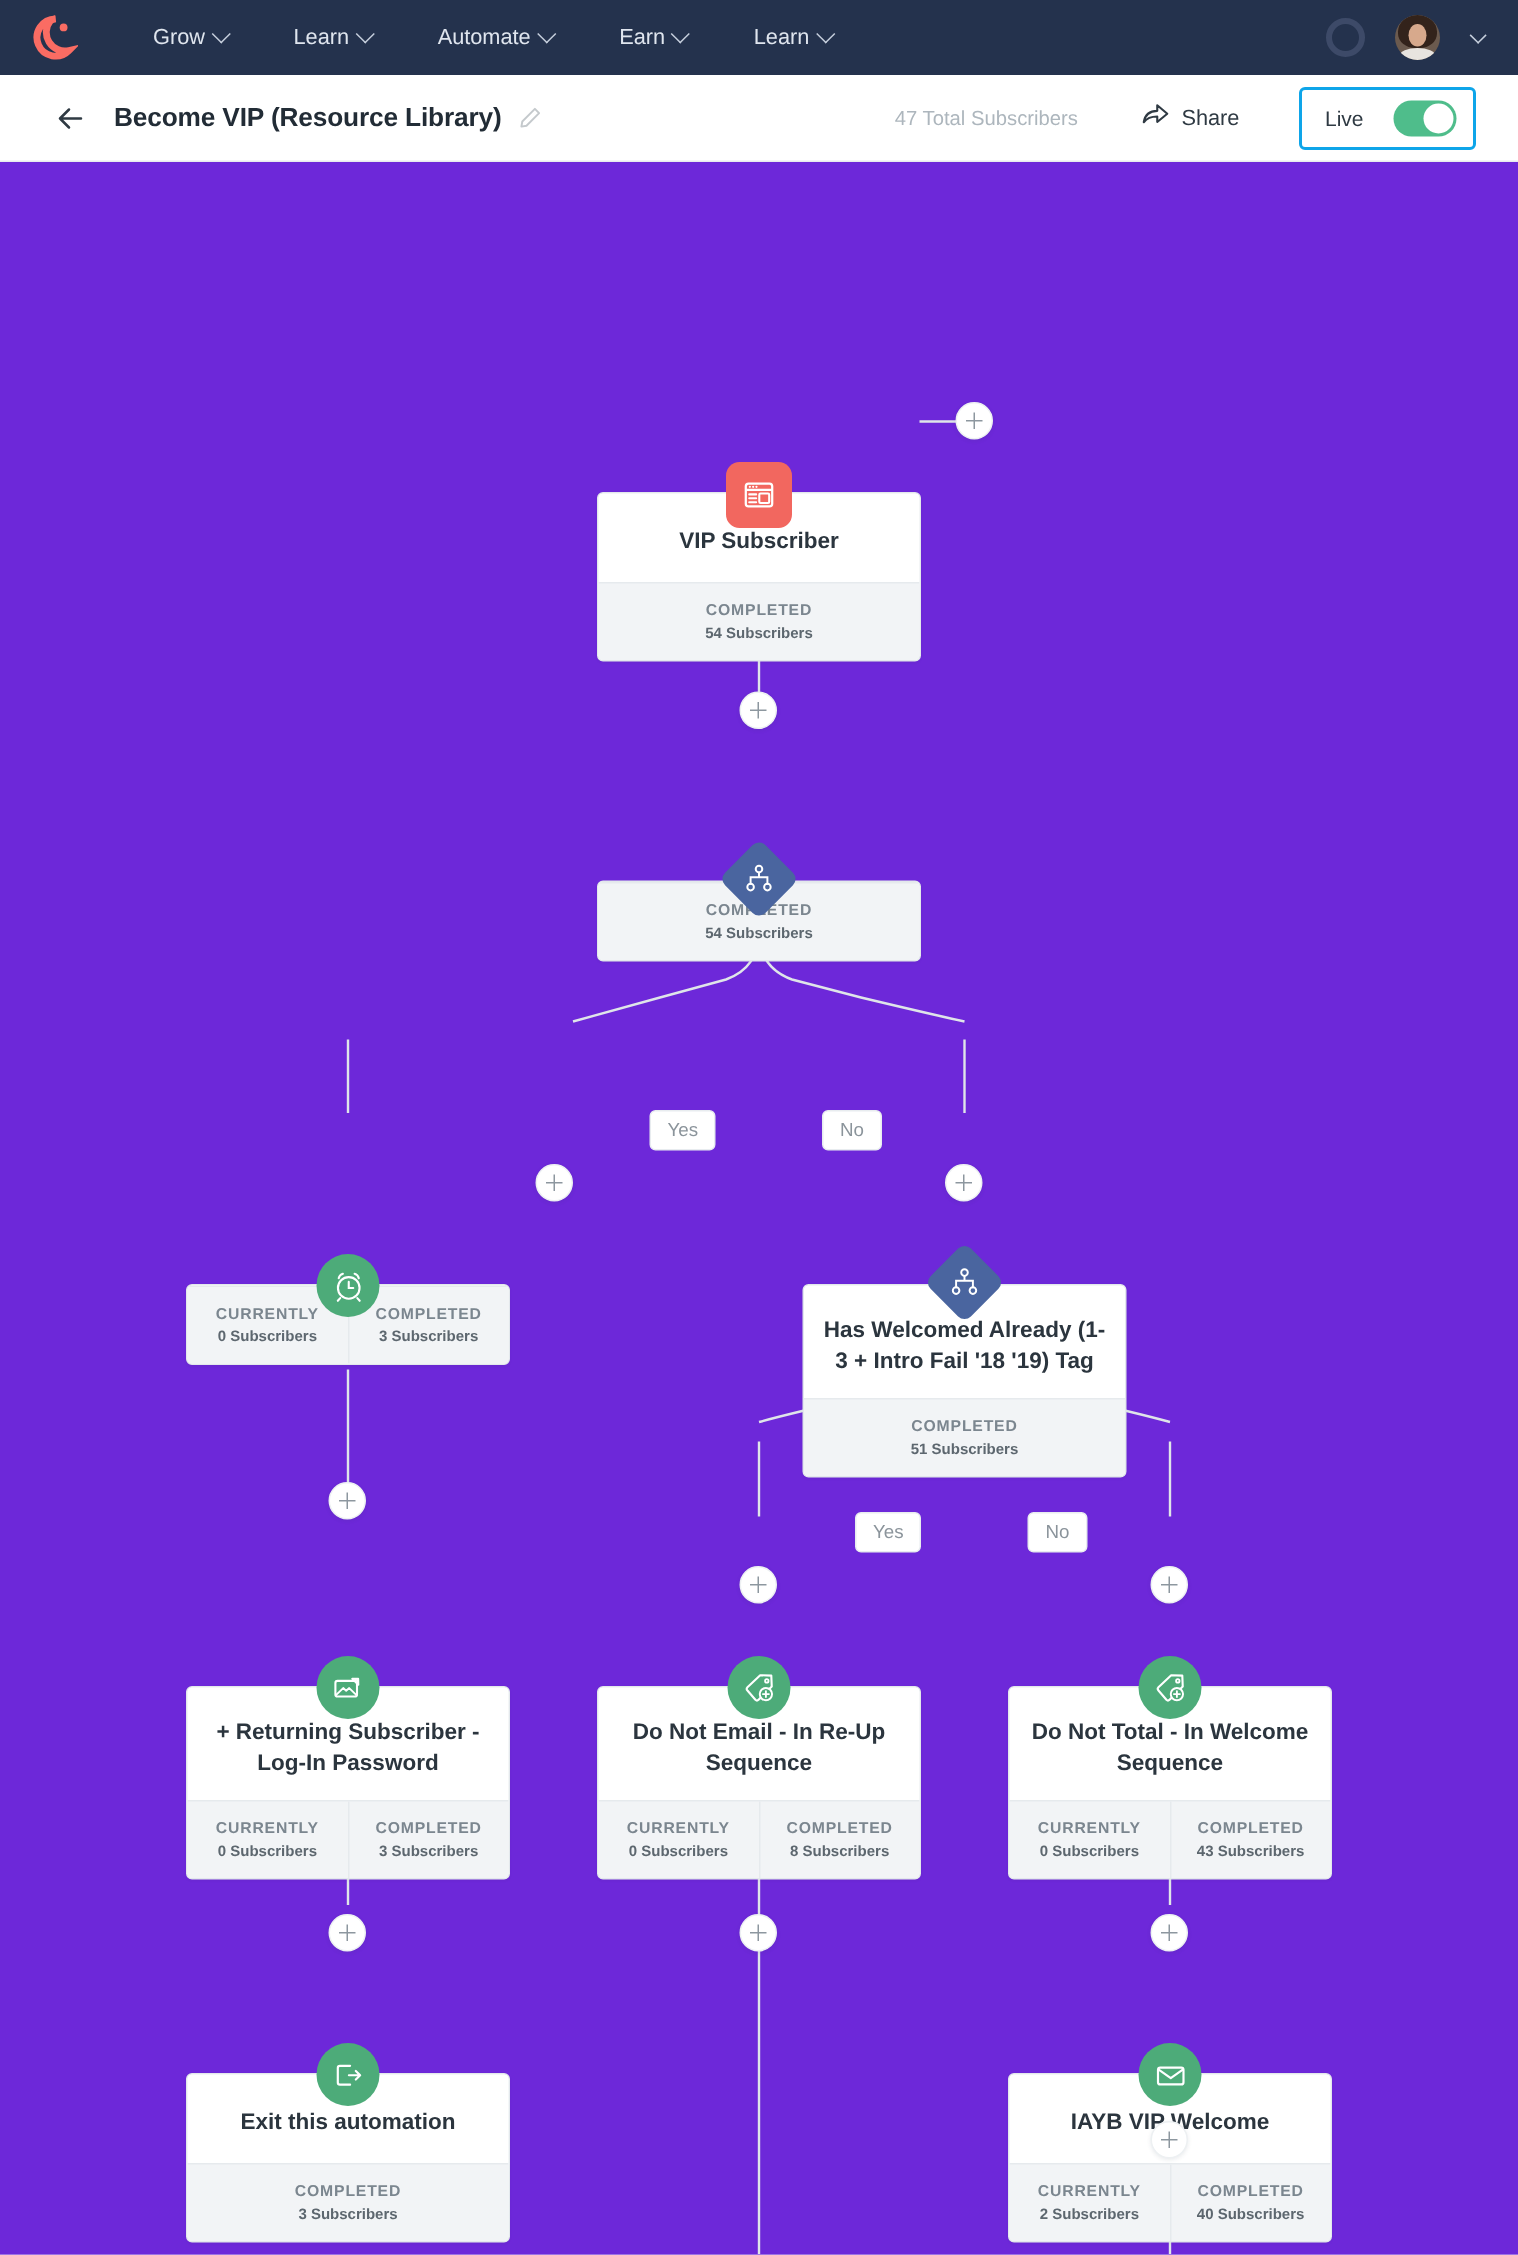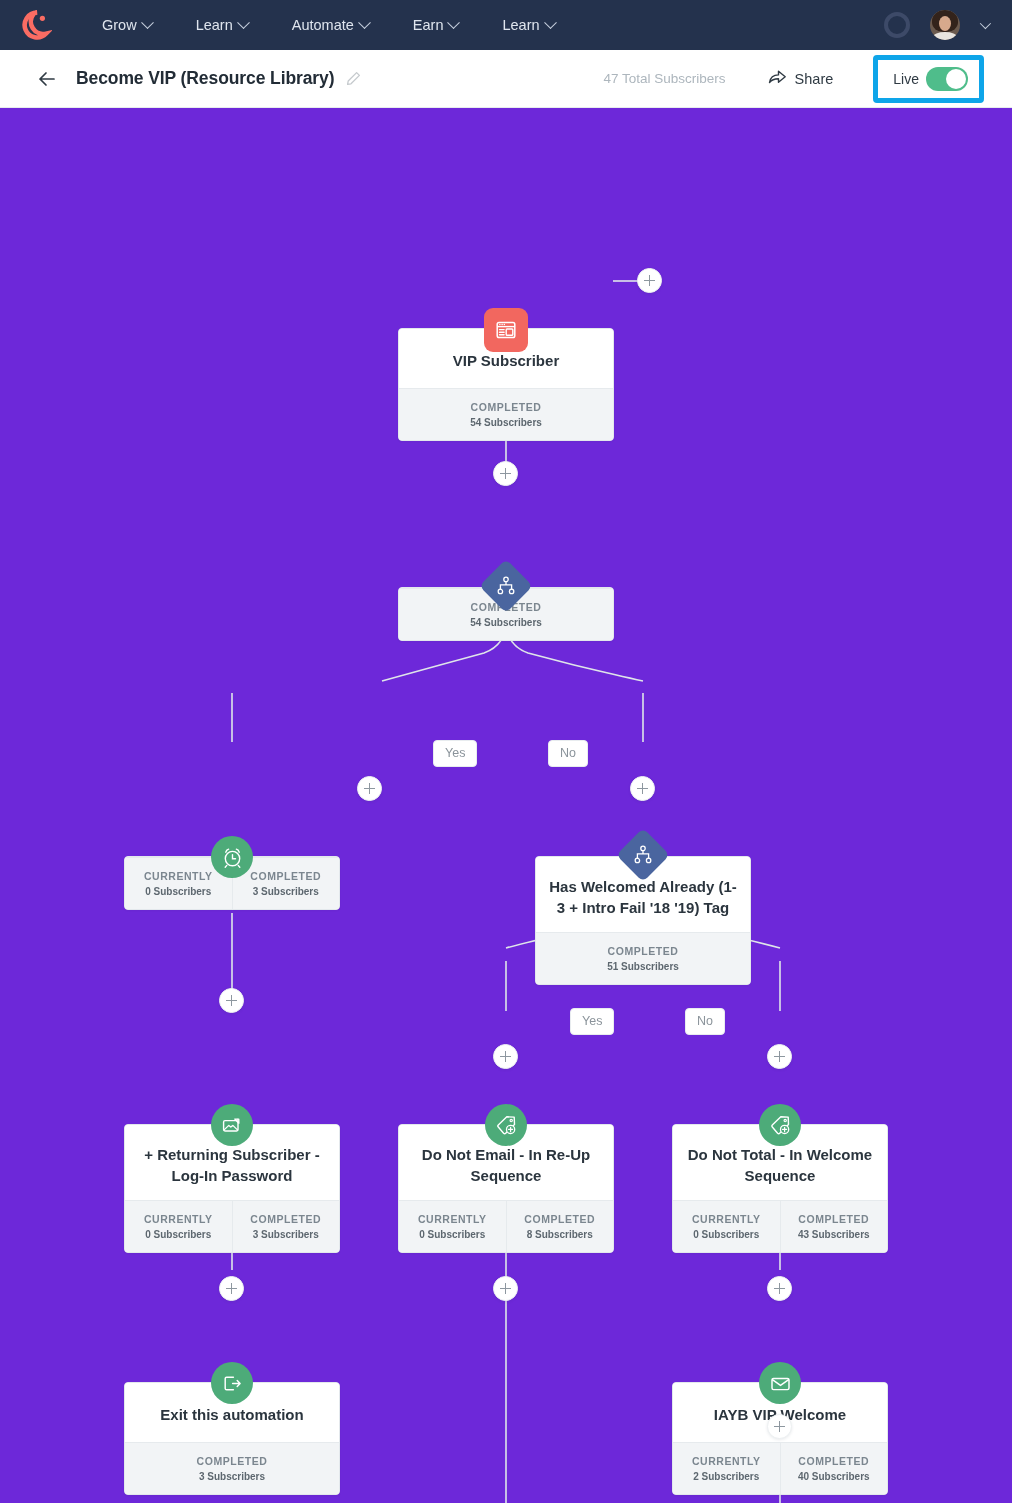--- a/index.html
+++ b/index.html
@@ -169,22 +169,22 @@
     gap: 8px;
     font-size: 14.5px;
     color: #2f3a43;
     cursor: pointer;
     margin-right: 40px;
   }
 
   .live-toggle {
     display: flex;
     align-items: center;
-    gap: 7px;
-    border: 5px solid #0ea5e9;
+    gap: 20px;
+    border: 2px solid #0ea5e9;
     border-radius: 4px;
     padding: 7px 11px 7px 15px;
     background: #fff;
     cursor: pointer;
   }
   .live-toggle .lbl {
     font-size: 14px;
     color: #2f3a43;
   }
   .switch {

